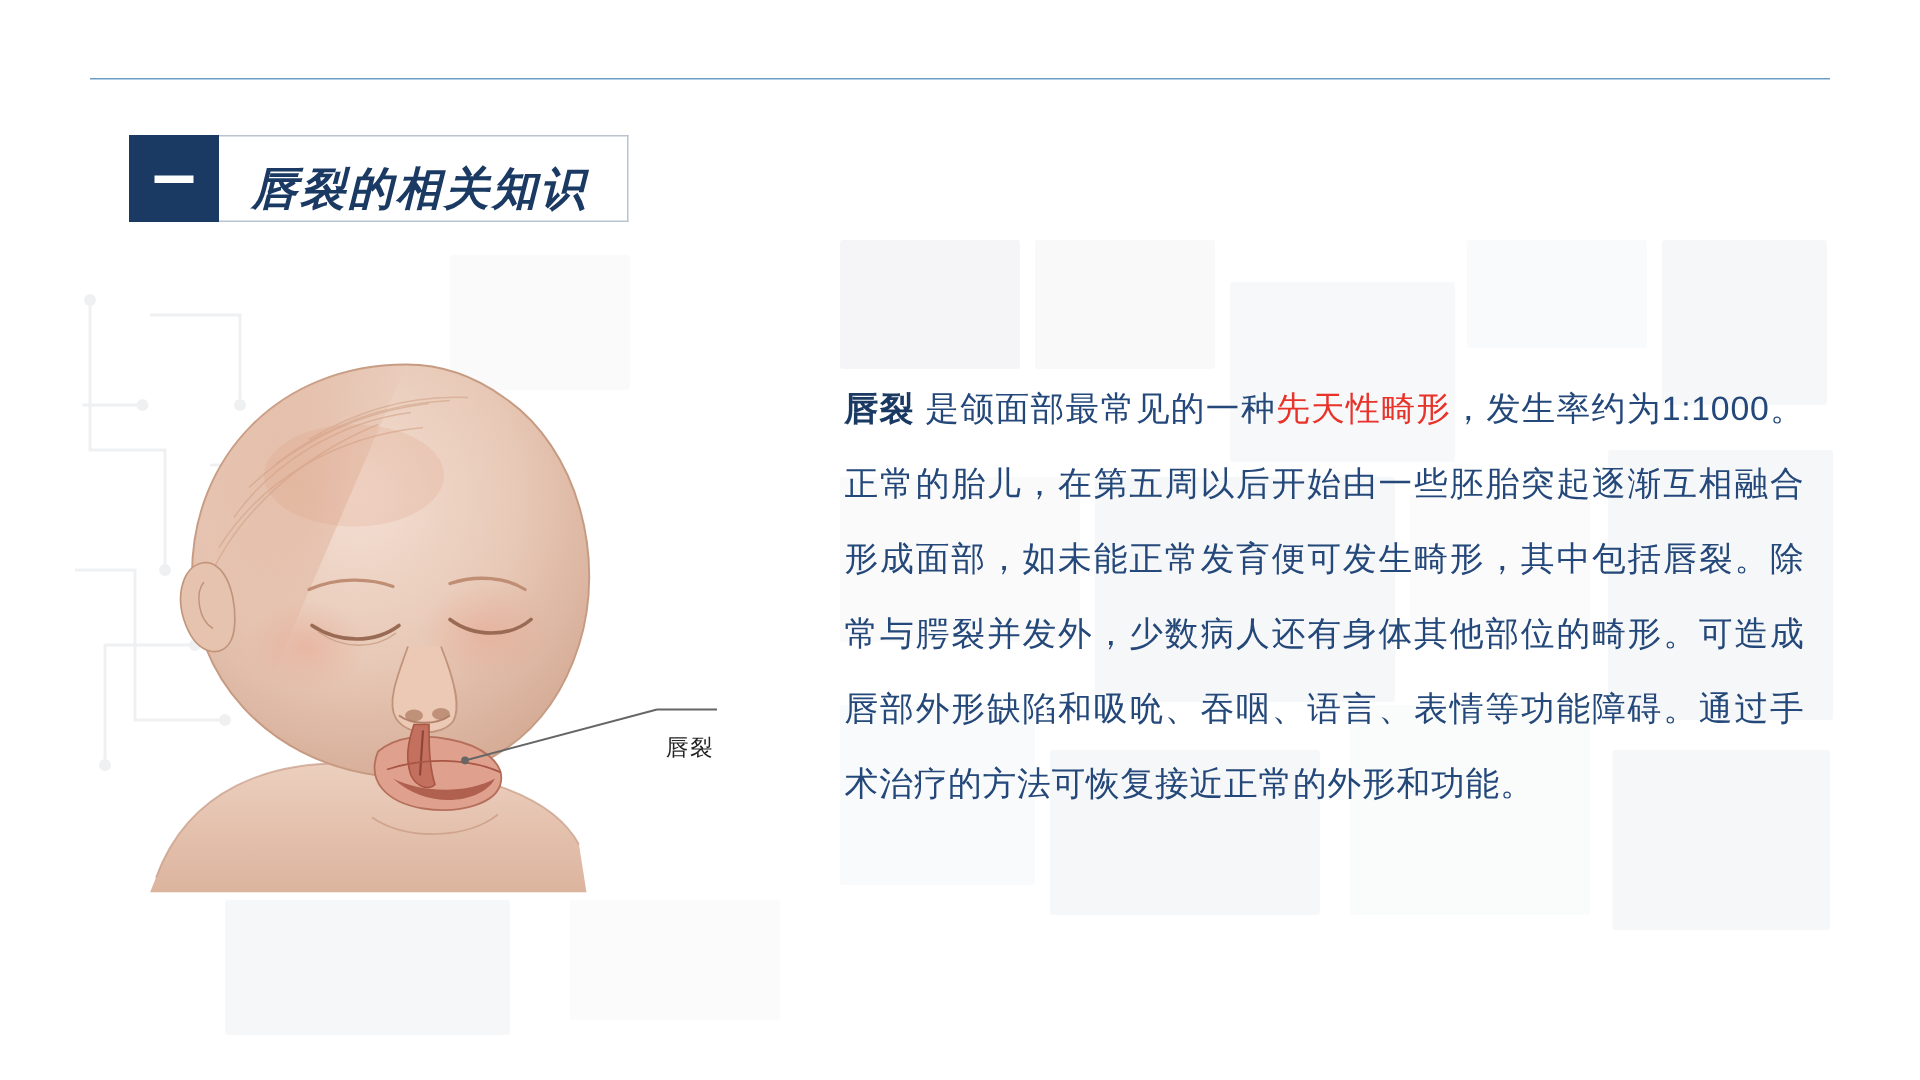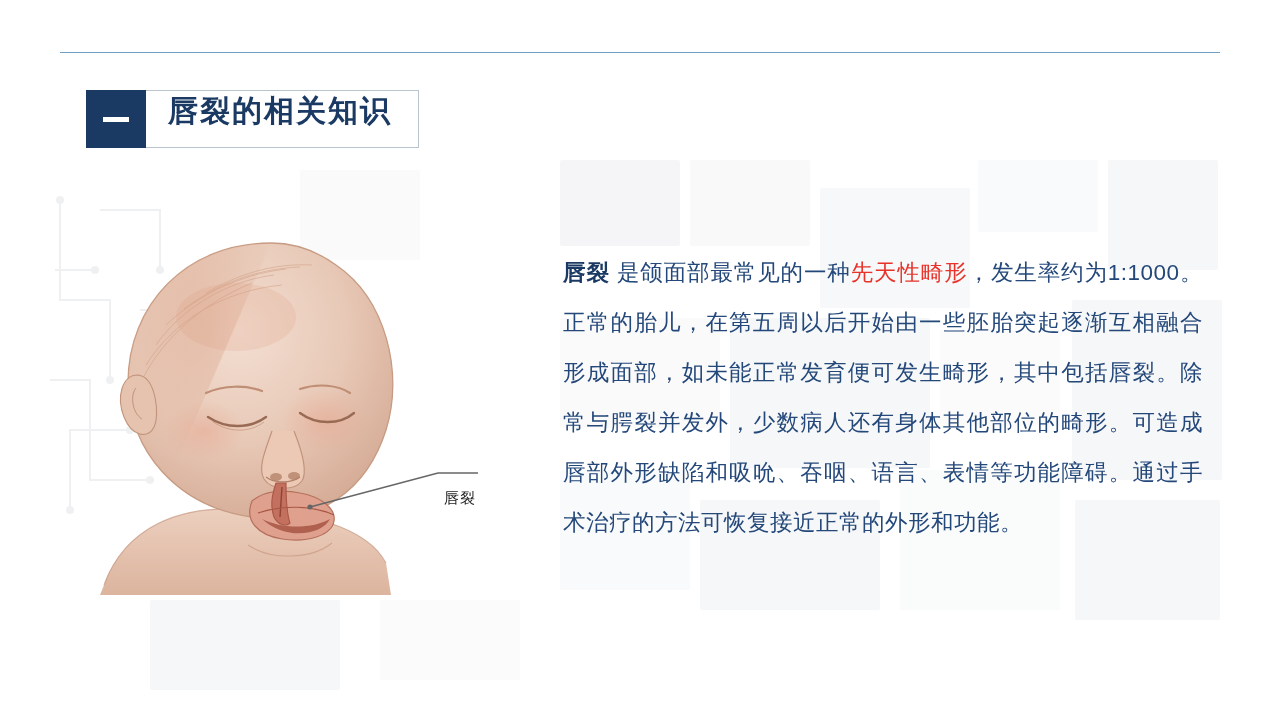--- a/index.html
+++ b/index.html
@@ -71,21 +71,22 @@
     width: 26px;
     height: 5px;
     background: #ffffff;
   }
   .title-box {
     border: 1px solid #b9c4cf;
     border-left: none;
     background: #ffffff;
     padding: 0 26px 0 22px;
     display: flex;
-    align-items: flex-start;
+    align-items: flex-end;
+    font-style: italic;
   }
   .title-text {
     font-size: 30px;
     font-weight: bold;
     color: #1b3a63;
     letter-spacing: 2px;
     white-space: nowrap;
   }
 
   

